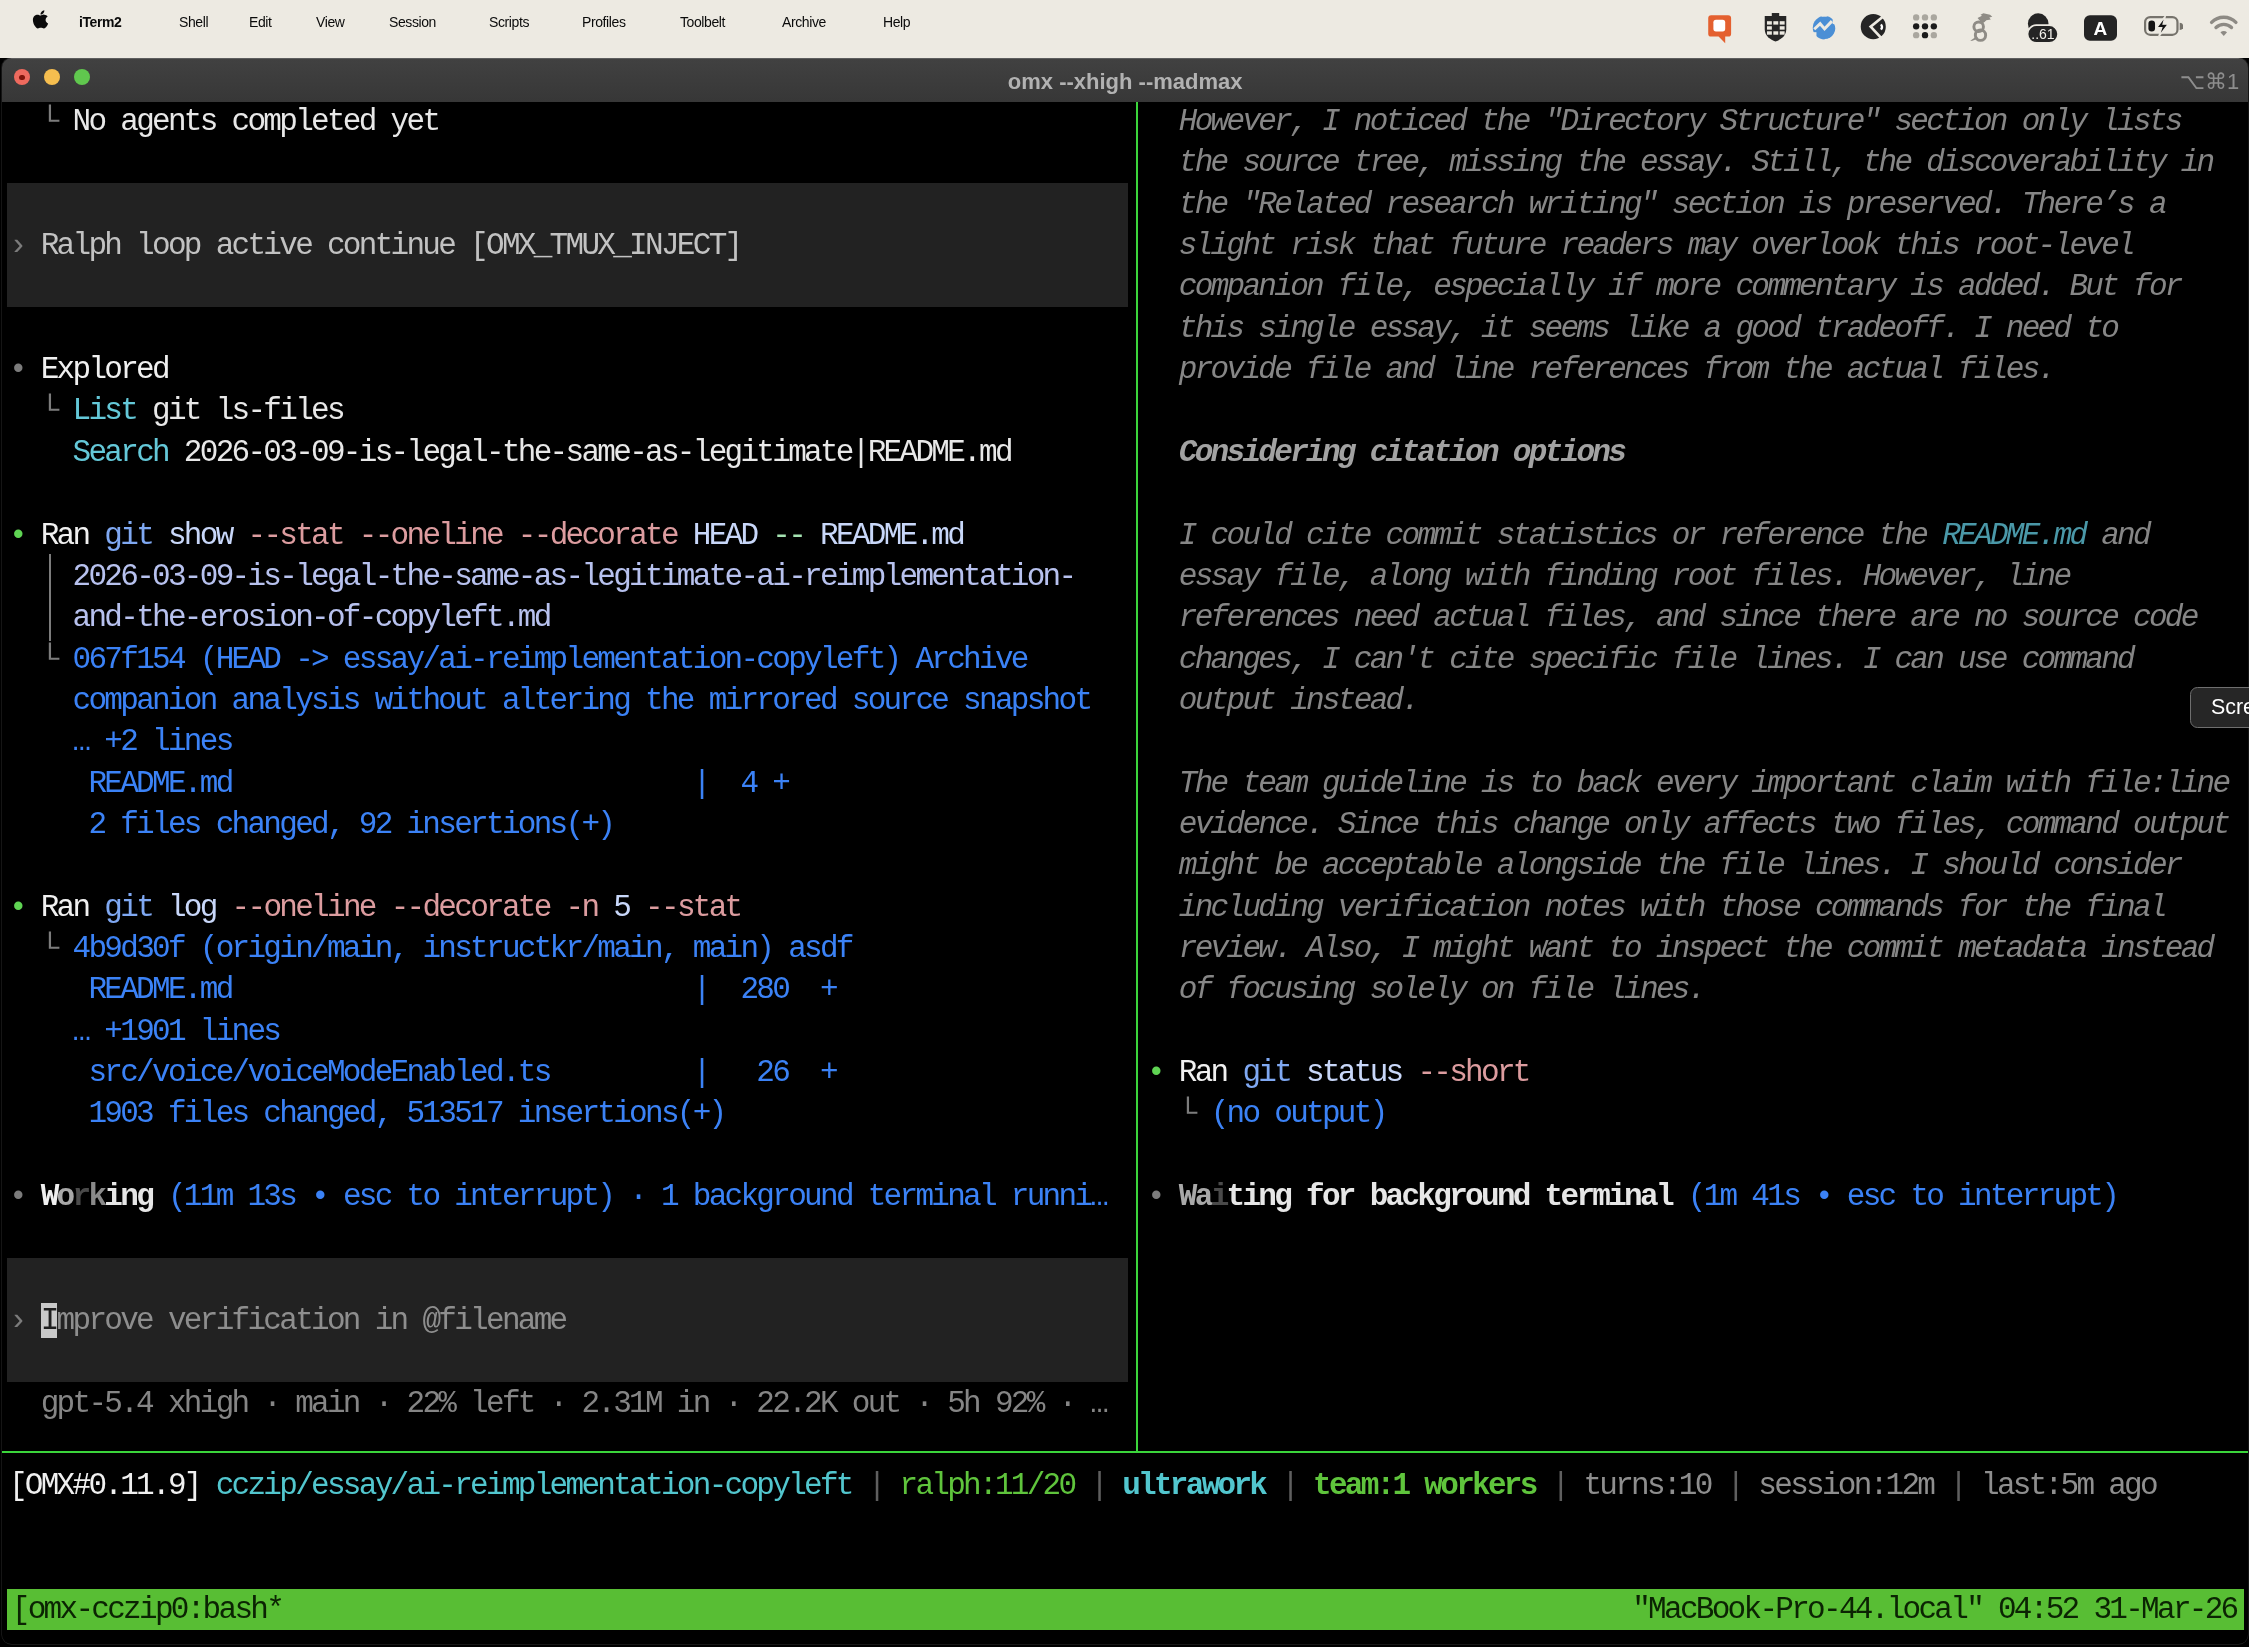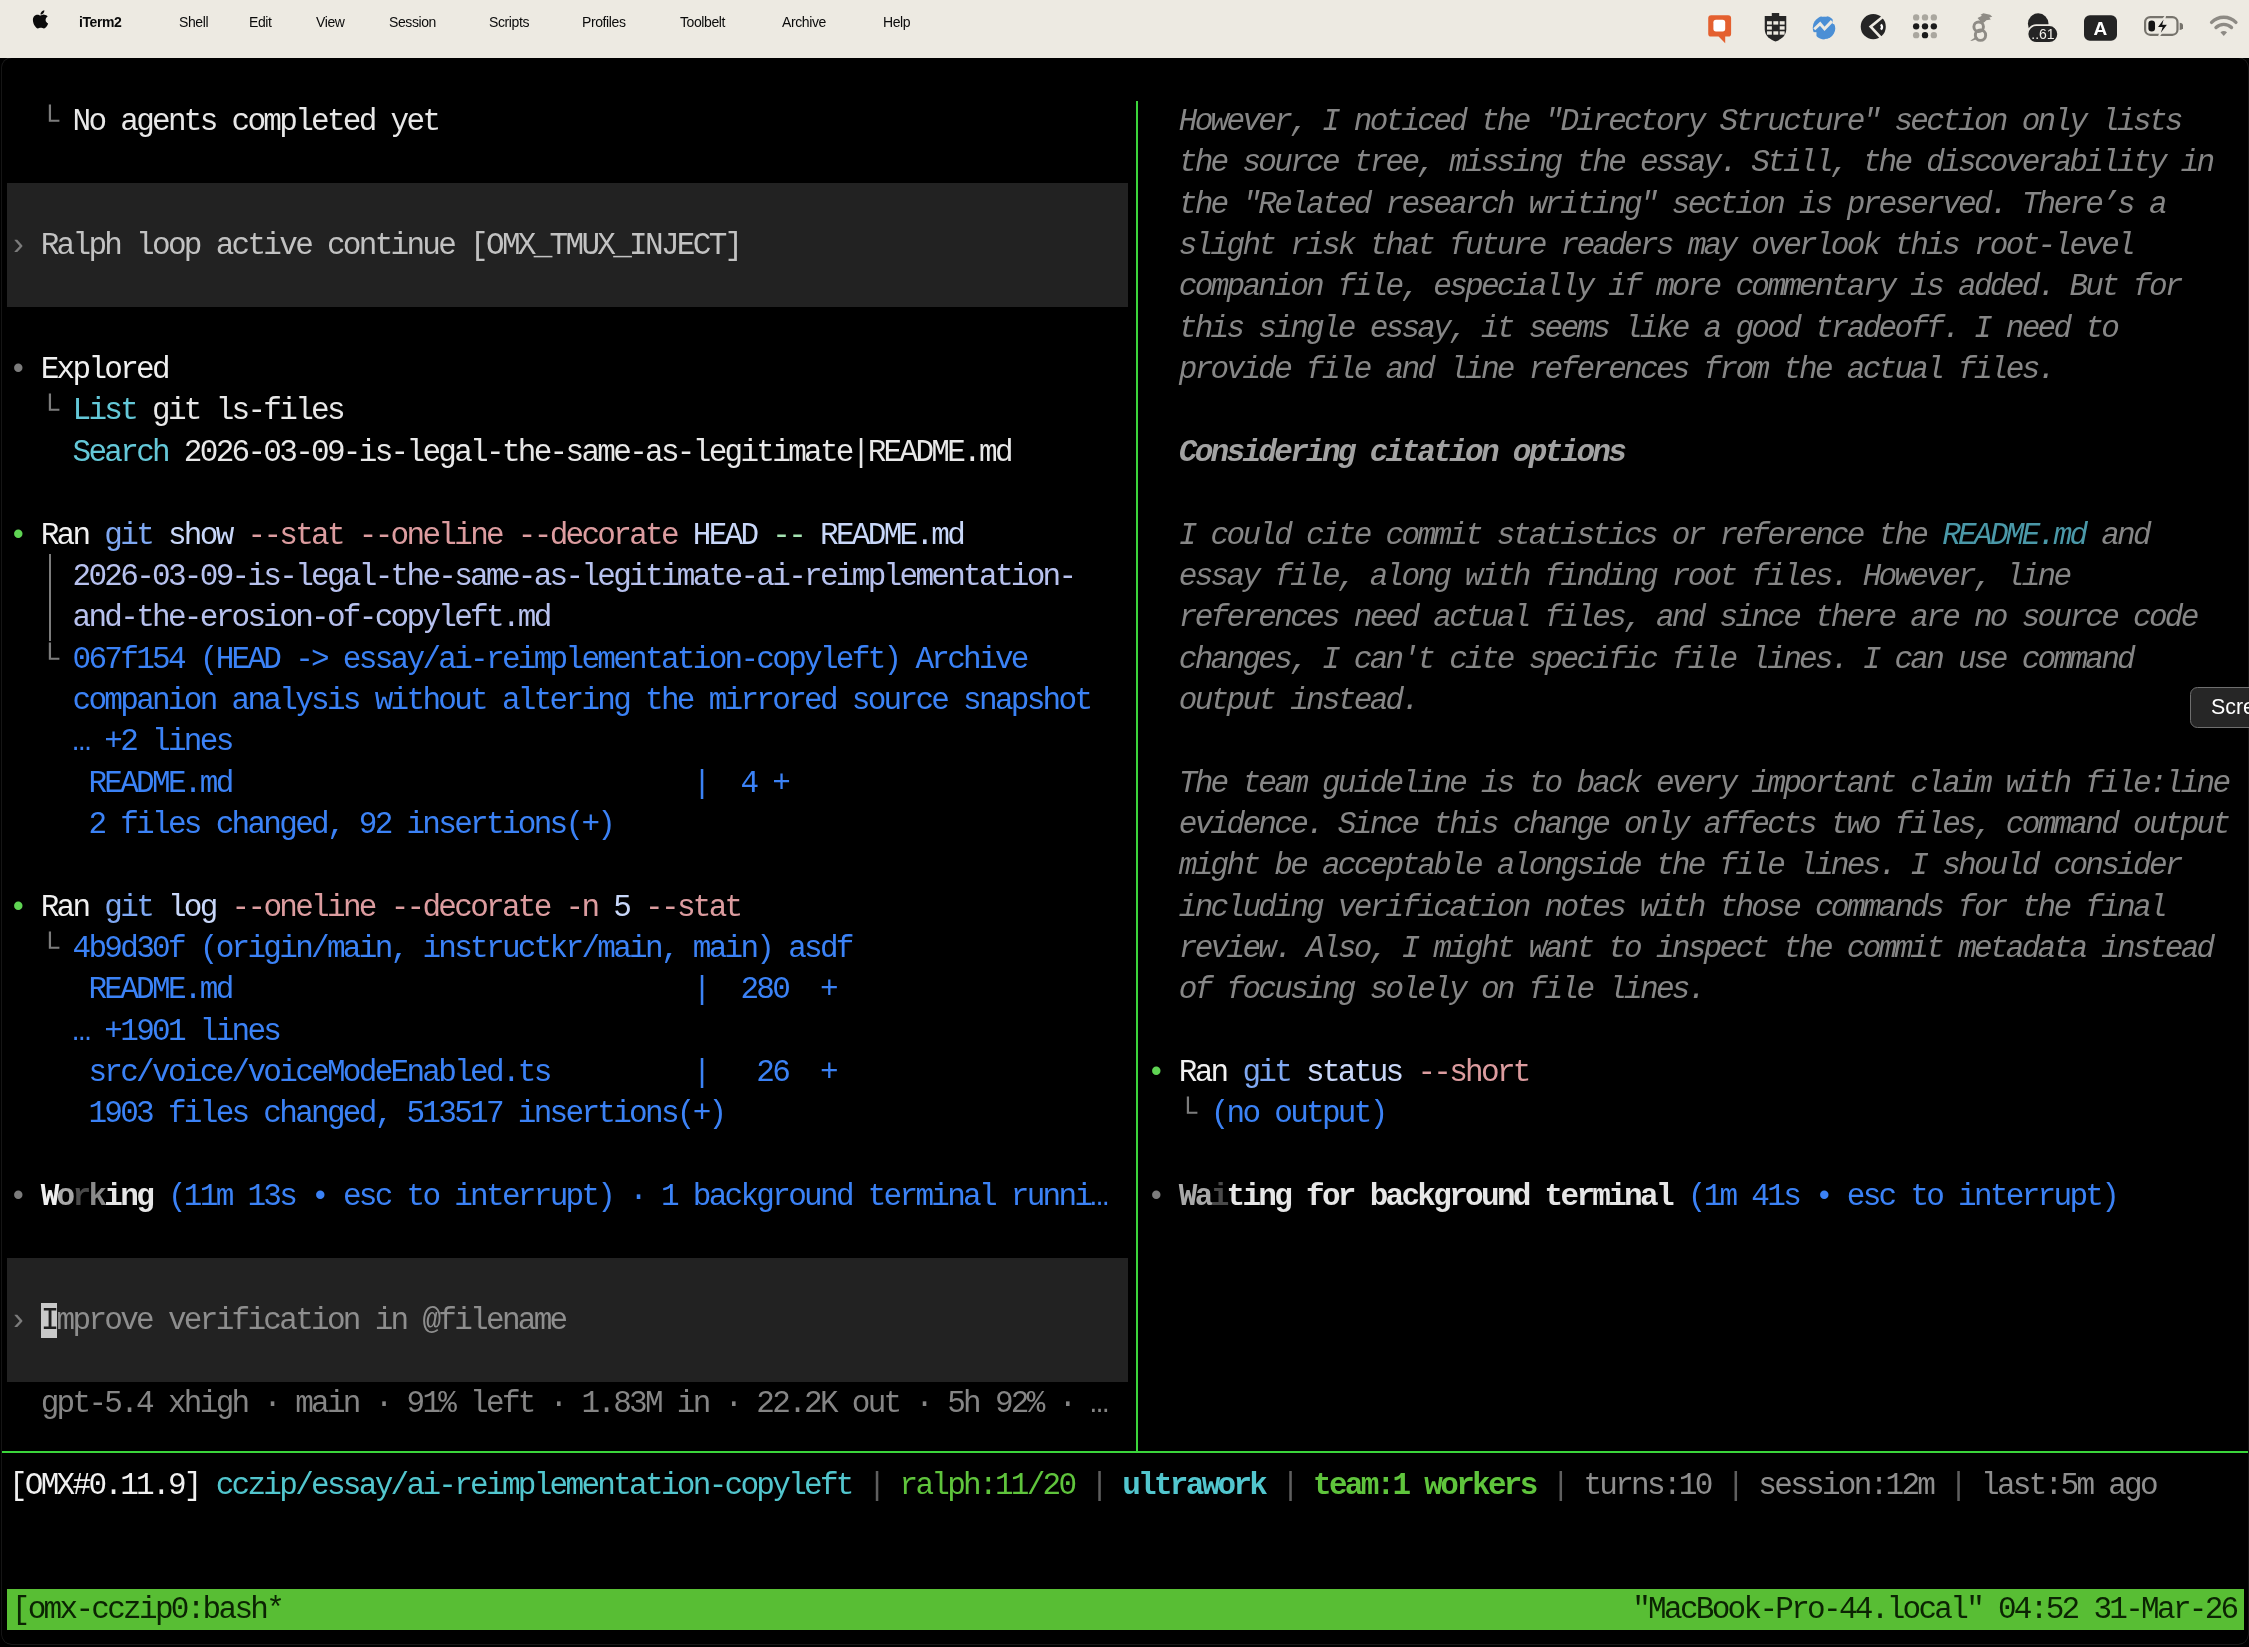--- a/index.html
+++ b/index.html
@@ -29,20 +29,28 @@
 </style></head>
 <body>
 <div id="win">
   <div id="box1" class="abs" style="left:5.2px;top:125px;width:1121px;height:124px;background:#222"></div>
   <div id="box2" class="abs" style="left:5.2px;top:1200px;width:1121px;height:124px;background:#222"></div>
   <div class="abs" style="left:1134px;top:43px;width:2.2px;height:1350px;background:#3bd53b"></div>
   <div class="abs" style="left:0;top:1393px;width:2246px;height:2.2px;background:#3bd53b"></div>
   <div class="abs" style="left:5.2px;top:1531px;width:2237px;height:41px;background:#58be34"></div>
   <div class="t" style="left:9.6px;top:1531px;color:#0b2403">[omx-cczip0:bash*</div>
   <div class="t" style="left:1630px;top:1531px;color:#0b2403">"MacBook-Pro-44.local" 04:52 31-Mar-26</div>
+  <div id="titlebar">
+    <div class="tl" style="left:11.8px;background:#ee6a5e"></div>
+    <div class="abs" style="left:17px;top:15.5px;width:5.9px;height:5.9px;border-radius:50%;background:#7e150b"></div>
+    <div class="tl" style="left:42px;background:#f6be4f"></div>
+    <div class="tl" style="left:72px;background:#60c74e"></div>
+    <div id="title">omx --xhigh --madmax</div>
+    <div id="hotkey">⌥⌘1</div>
+  </div>
 </div>
 <div id="scre">Scre</div>
 <div id="termrows" style="position:absolute;left:0;top:0">
 <div class="t" style="left:8.9px;top:101px"><span class="dg">  └ </span><span class="wh">No agents completed yet</span></div>
 <div class="t" style="left:8.9px;top:225px"><span class="dg">›</span><span class="bx"> Ralph loop active continue [OMX_TMUX_INJECT]</span></div>
 <div class="t" style="left:8.9px;top:349px"><span class="dg">• </span><span class="wb">Explored</span></div>
 <div class="t" style="left:8.9px;top:390px"><span class="dg">  └ </span><span class="cy">List</span><span class="wh"> git ls-files</span></div>
 <div class="t" style="left:8.9px;top:432px">    <span class="cy">Search</span><span class="wh"> 2026-03-09-is-legal-the-same-as-legitimate|README.md</span></div>
 <div class="t" style="left:8.9px;top:515px"><span class="gb">• </span><span class="wb">Ran</span> <span class="bl">git</span> <span class="pw">show</span> <span class="sa">--stat</span> <span class="sa">--oneline</span> <span class="sa">--decorate</span> <span class="pw">HEAD</span> <span class="mi2">--</span> <span class="pw">README.md</span></div>
 <div class="t" style="left:8.9px;top:556px">    <span class="lv">2026-03-09-is-legal-the-same-as-legitimate-ai-reimplementation-</span></div>
@@ -53,21 +61,21 @@
 <div class="t" style="left:8.9px;top:763px">     <span class="gy">README.md                             |  4 +</span></div>
 <div class="t" style="left:8.9px;top:804px">     <span class="gy">2 files changed, 92 insertions(+)</span></div>
 <div class="t" style="left:8.9px;top:887px"><span class="gb">• </span><span class="wb">Ran</span> <span class="bl">git</span> <span class="pw">log</span> <span class="sa">--oneline</span> <span class="sa">--decorate</span> <span class="sa">-n</span> <span class="pw">5</span> <span class="sa">--stat</span></div>
 <div class="t" style="left:8.9px;top:928px"><span class="dg">  └ </span><span class="gy">4b9d30f (origin/main, instructkr/main, main) asdf</span></div>
 <div class="t" style="left:8.9px;top:969px">     <span class="gy">README.md                             |  280  +</span></div>
 <div class="t" style="left:8.9px;top:1011px">    <span class="gy">… +1901 lines</span></div>
 <div class="t" style="left:8.9px;top:1052px">     <span class="gy">src/voice/voiceModeEnabled.ts         |   26  +</span></div>
 <div class="t" style="left:8.9px;top:1093px">     <span class="gy">1903 files changed, 513517 insertions(+)</span></div>
 <div class="t" style="left:8.9px;top:1176px"><span class="dg">• </span><span class="sh1">W</span><span class="sh2">o</span><span class="sh3">r</span><span class="sh4">k</span><span class="sh5">ing</span> <span class="gy">(11m 13s • esc to interrupt) · 1 background terminal runni…</span></div>
 <div class="t" style="left:8.9px;top:1300px"><span class="dg">›</span> <span class="cur">I</span><span class="inp">mprove verification in @filename</span></div>
-<div class="t" style="left:8.9px;top:1383px">  <span class="gp">gpt-5.4 xhigh · main · 91% left · 1.83M in · 22.2K out · 5h 92% · …</span></div>
+<div class="t" style="left:8.9px;top:1383px">  <span class="gp">gpt-5.4 xhigh · main · 22% left · 2.31M in · 22.2K out · 5h 92% · …</span></div>
 <div class="t" style="left:8.9px;top:1465px"><span class="wb">[OMX#0.11.9]</span> <span class="cy2">cczip/essay/ai-reimplementation-copyleft</span><span class="pi"> | </span><span class="gn">ralph:11/20</span><span class="pi"> | </span><span class="cy2b">ultrawork</span><span class="pi"> | </span><span class="gnb">team:1 workers</span><span class="pi"> | </span><span class="gy2">turns:10</span><span class="pi"> | </span><span class="gy2">session:12m</span><span class="pi"> | </span><span class="gy2">last:5m ago</span></div>
 <div class="t" style="left:1147px;top:101px">  <span class="it">However, I noticed the "Directory Structure" section only lists</span></div>
 <div class="t" style="left:1147px;top:142px">  <span class="it">the source tree, missing the essay. Still, the discoverability in</span></div>
 <div class="t" style="left:1147px;top:184px">  <span class="it">the "Related research writing" section is preserved. There’s a</span></div>
 <div class="t" style="left:1147px;top:225px">  <span class="it">slight risk that future readers may overlook this root-level</span></div>
 <div class="t" style="left:1147px;top:266px">  <span class="it">companion file, especially if more commentary is added. But for</span></div>
 <div class="t" style="left:1147px;top:308px">  <span class="it">this single essay, it seems like a good tradeoff. I need to</span></div>
 <div class="t" style="left:1147px;top:349px">  <span class="it">provide file and line references from the actual files.</span></div>
 <div class="t" style="left:1147px;top:432px">  <span class="itb">Considering citation options</span></div>
 <div class="t" style="left:1147px;top:515px">  <span class="it">I could cite commit statistics or reference the </span><span class="itt">README.md</span><span class="it"> and</span></div>

